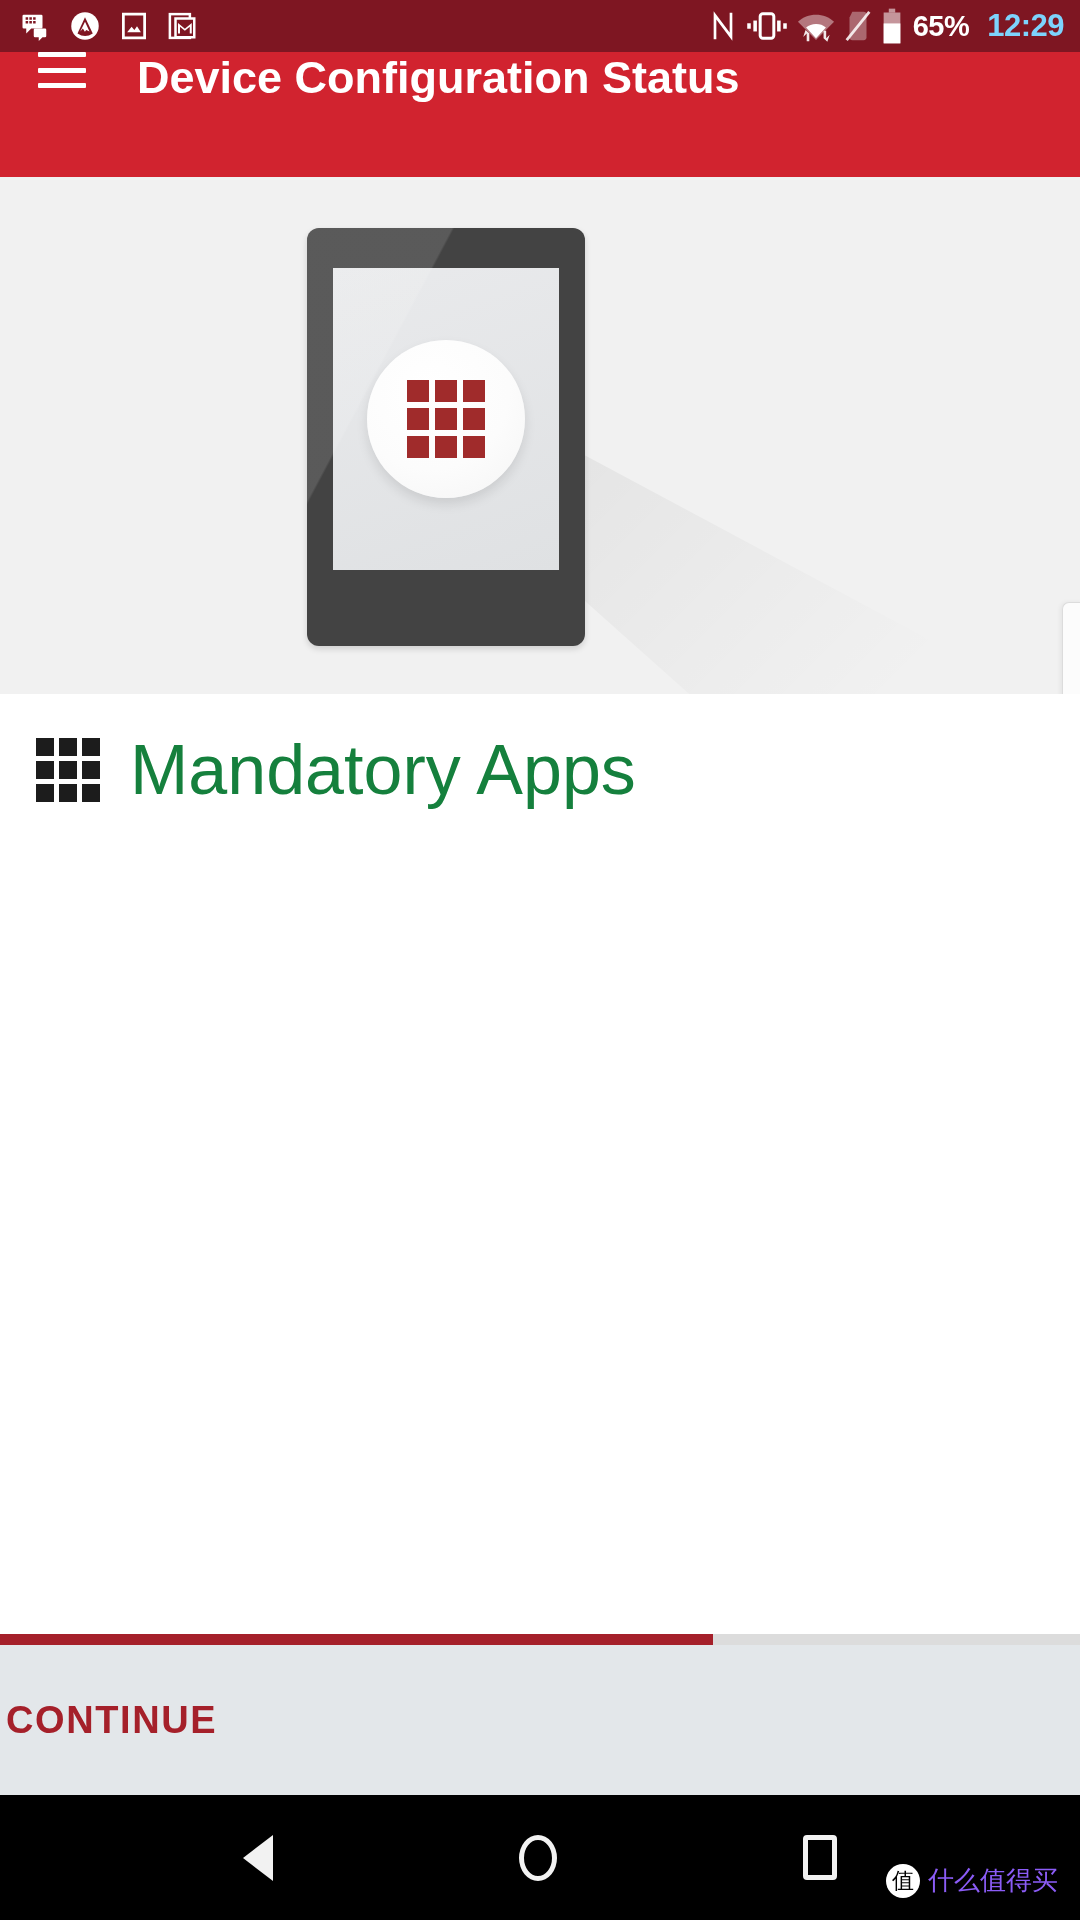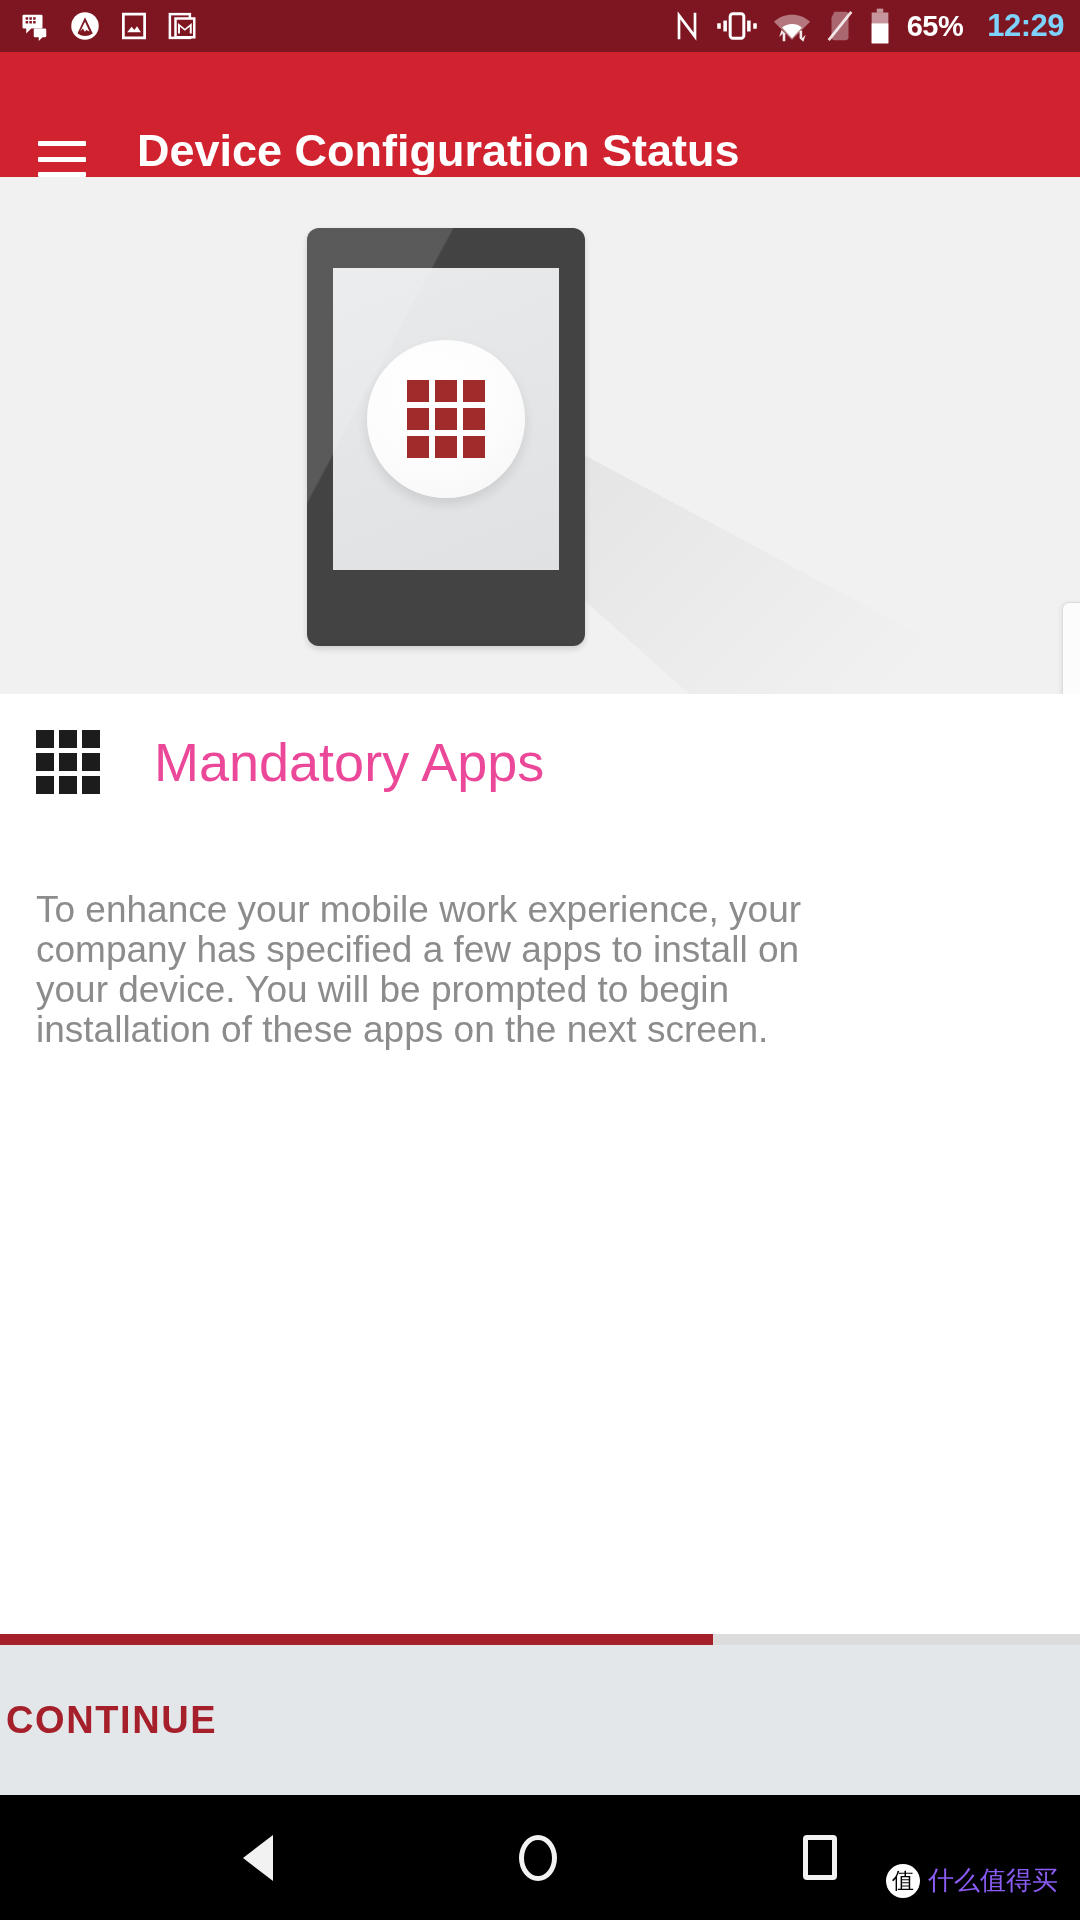--- a/index.html
+++ b/index.html
@@ -36,21 +36,21 @@
   }
   .status-left {
     display: flex;
     align-items: center;
     gap: 20px;
     flex: 1;
   }
   .status-right {
     display: flex;
     align-items: center;
-    gap: 14px;
+    gap: 8px;
   }
   .sicon {
     display: inline-flex;
     align-items: center;
     justify-content: center;
   }
   .battery-pct {
     color: #ffffff;
     font-size: 29px;
     font-weight: bold;
@@ -66,21 +66,21 @@
   }
 
   
   .app-bar {
     position: absolute;
     top: 52px; left: 0;
     width: 1080px;
     height: 125px;
     background: #D1232F;
     display: flex;
-    align-items: flex-end;
+    align-items: flex-start;
   }
   .hamburger {
     width: 48px;
     height: 36px;
     margin-left: 38px;
     display: flex;
     flex-direction: column;
     justify-content: space-between;
     cursor: pointer;
   }
@@ -202,23 +202,23 @@
     align-items: center;
   }
   .head-grid {
     display: grid;
     grid-template-columns: repeat(3, 18px);
     grid-template-rows: repeat(3, 18px);
     gap: 5px;
   }
   .head-grid i { display: block; background: #1C1C1C; }
   .section-title {
-    margin-left: 54px;
-    font-size: 54px;
-    color: #ec4899;
+    margin-left: 30px;
+    font-size: 70px;
+    color: #15803d;
     letter-spacing: 0px;
     white-space: nowrap;
   }
   .body-text {
     position: absolute;
     left: 36px;
     top: 196px;
     width: 812px;
     font-size: 37px;
     line-height: 40px;
@@ -446,21 +446,20 @@
           <i></i>
         <i></i>
           <i></i>
           <i></i>
         <i></i>
           <i></i>
           <i></i>
       </div>
       <div class="section-title">Mandatory Apps</div>
     </div>
-    <div class="body-text">To enhance your mobile work experience, your company has specified a few apps to install on your device. You will be prompted to begin installation of these apps on the next screen.</div>
   </div>
 
   <div class="progress-track">
     <div class="progress-fill" id="progress-fill" style="width: 66%;"></div>
   </div>
 
   <div class="footer">
     <button class="continue-btn">CONTINUE</button>
   </div>
 

